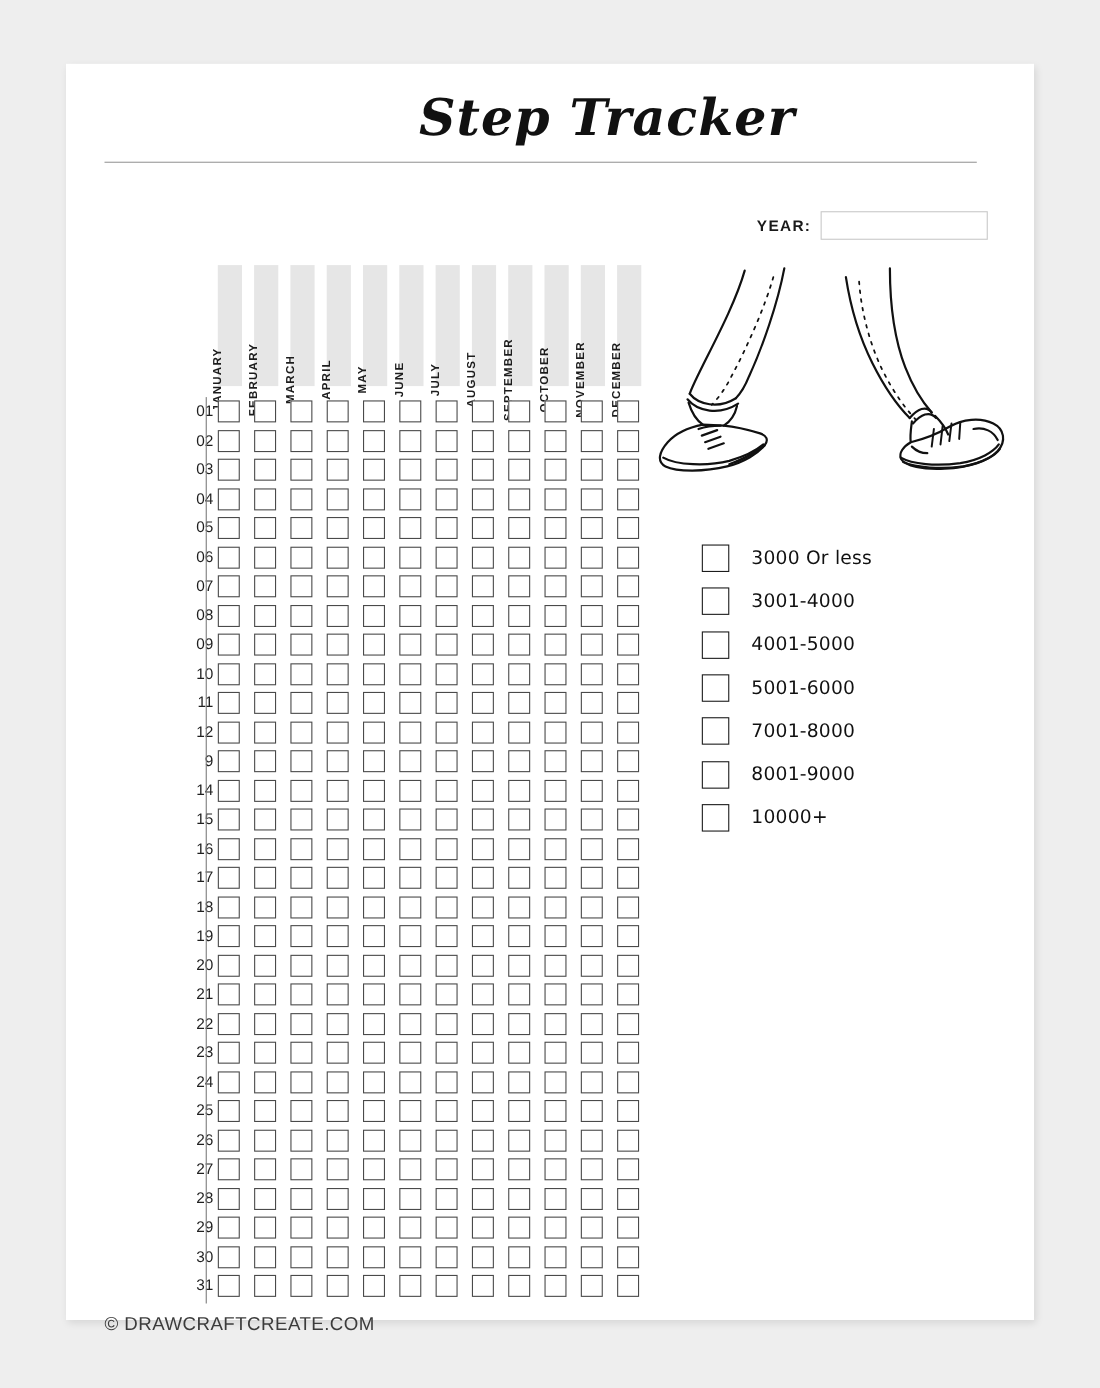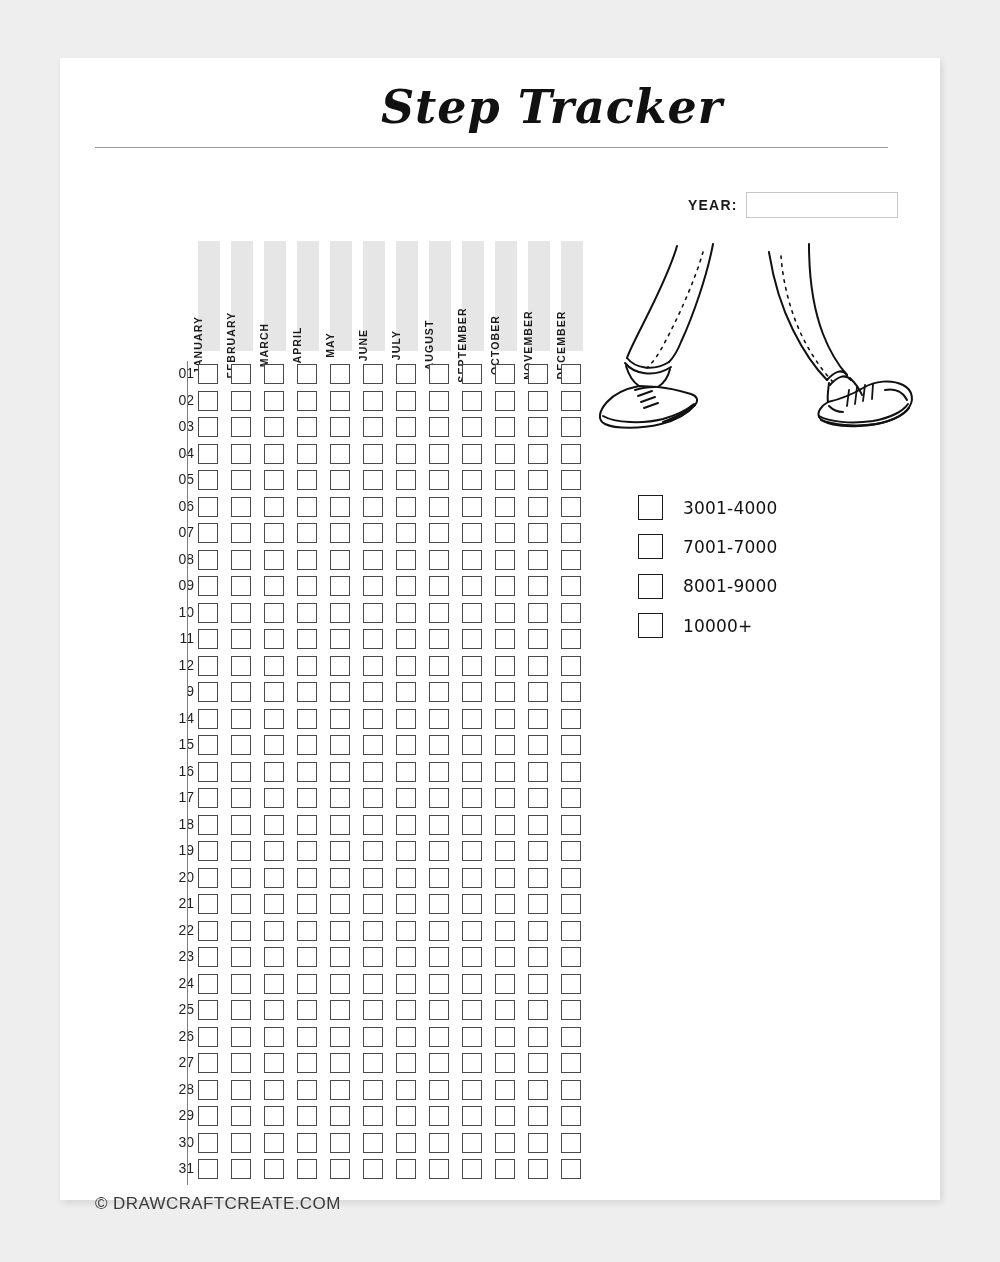--- a/index.html
+++ b/index.html
@@ -789,25 +789,37 @@
           <div class="grid-box"></div>
           <div class="grid-box"></div>
           <div class="grid-box"></div>
         </div>
       </div>
   </div>
 
   <div id="legend">
       <div class="legend-row">
         <div class="legend-box"></div>
-        <div class="legend-label">3001-4000</div>
+        <div class="legend-label">3000 Or less</div>
       </div>
       <div class="legend-row">
         <div class="legend-box"></div>
-        <div class="legend-label">7001-7000</div>
+        <div class="legend-label">3001-4000</div>
+      </div>
+      <div class="legend-row">
+        <div class="legend-box"></div>
+        <div class="legend-label">4001-5000</div>
+      </div>
+      <div class="legend-row">
+        <div class="legend-box"></div>
+        <div class="legend-label">5001-6000</div>
+      </div>
+      <div class="legend-row">
+        <div class="legend-box"></div>
+        <div class="legend-label">7001-8000</div>
       </div>
       <div class="legend-row">
         <div class="legend-box"></div>
         <div class="legend-label">8001-9000</div>
       </div>
       <div class="legend-row">
         <div class="legend-box"></div>
         <div class="legend-label">10000+</div>
       </div>
     </div>

